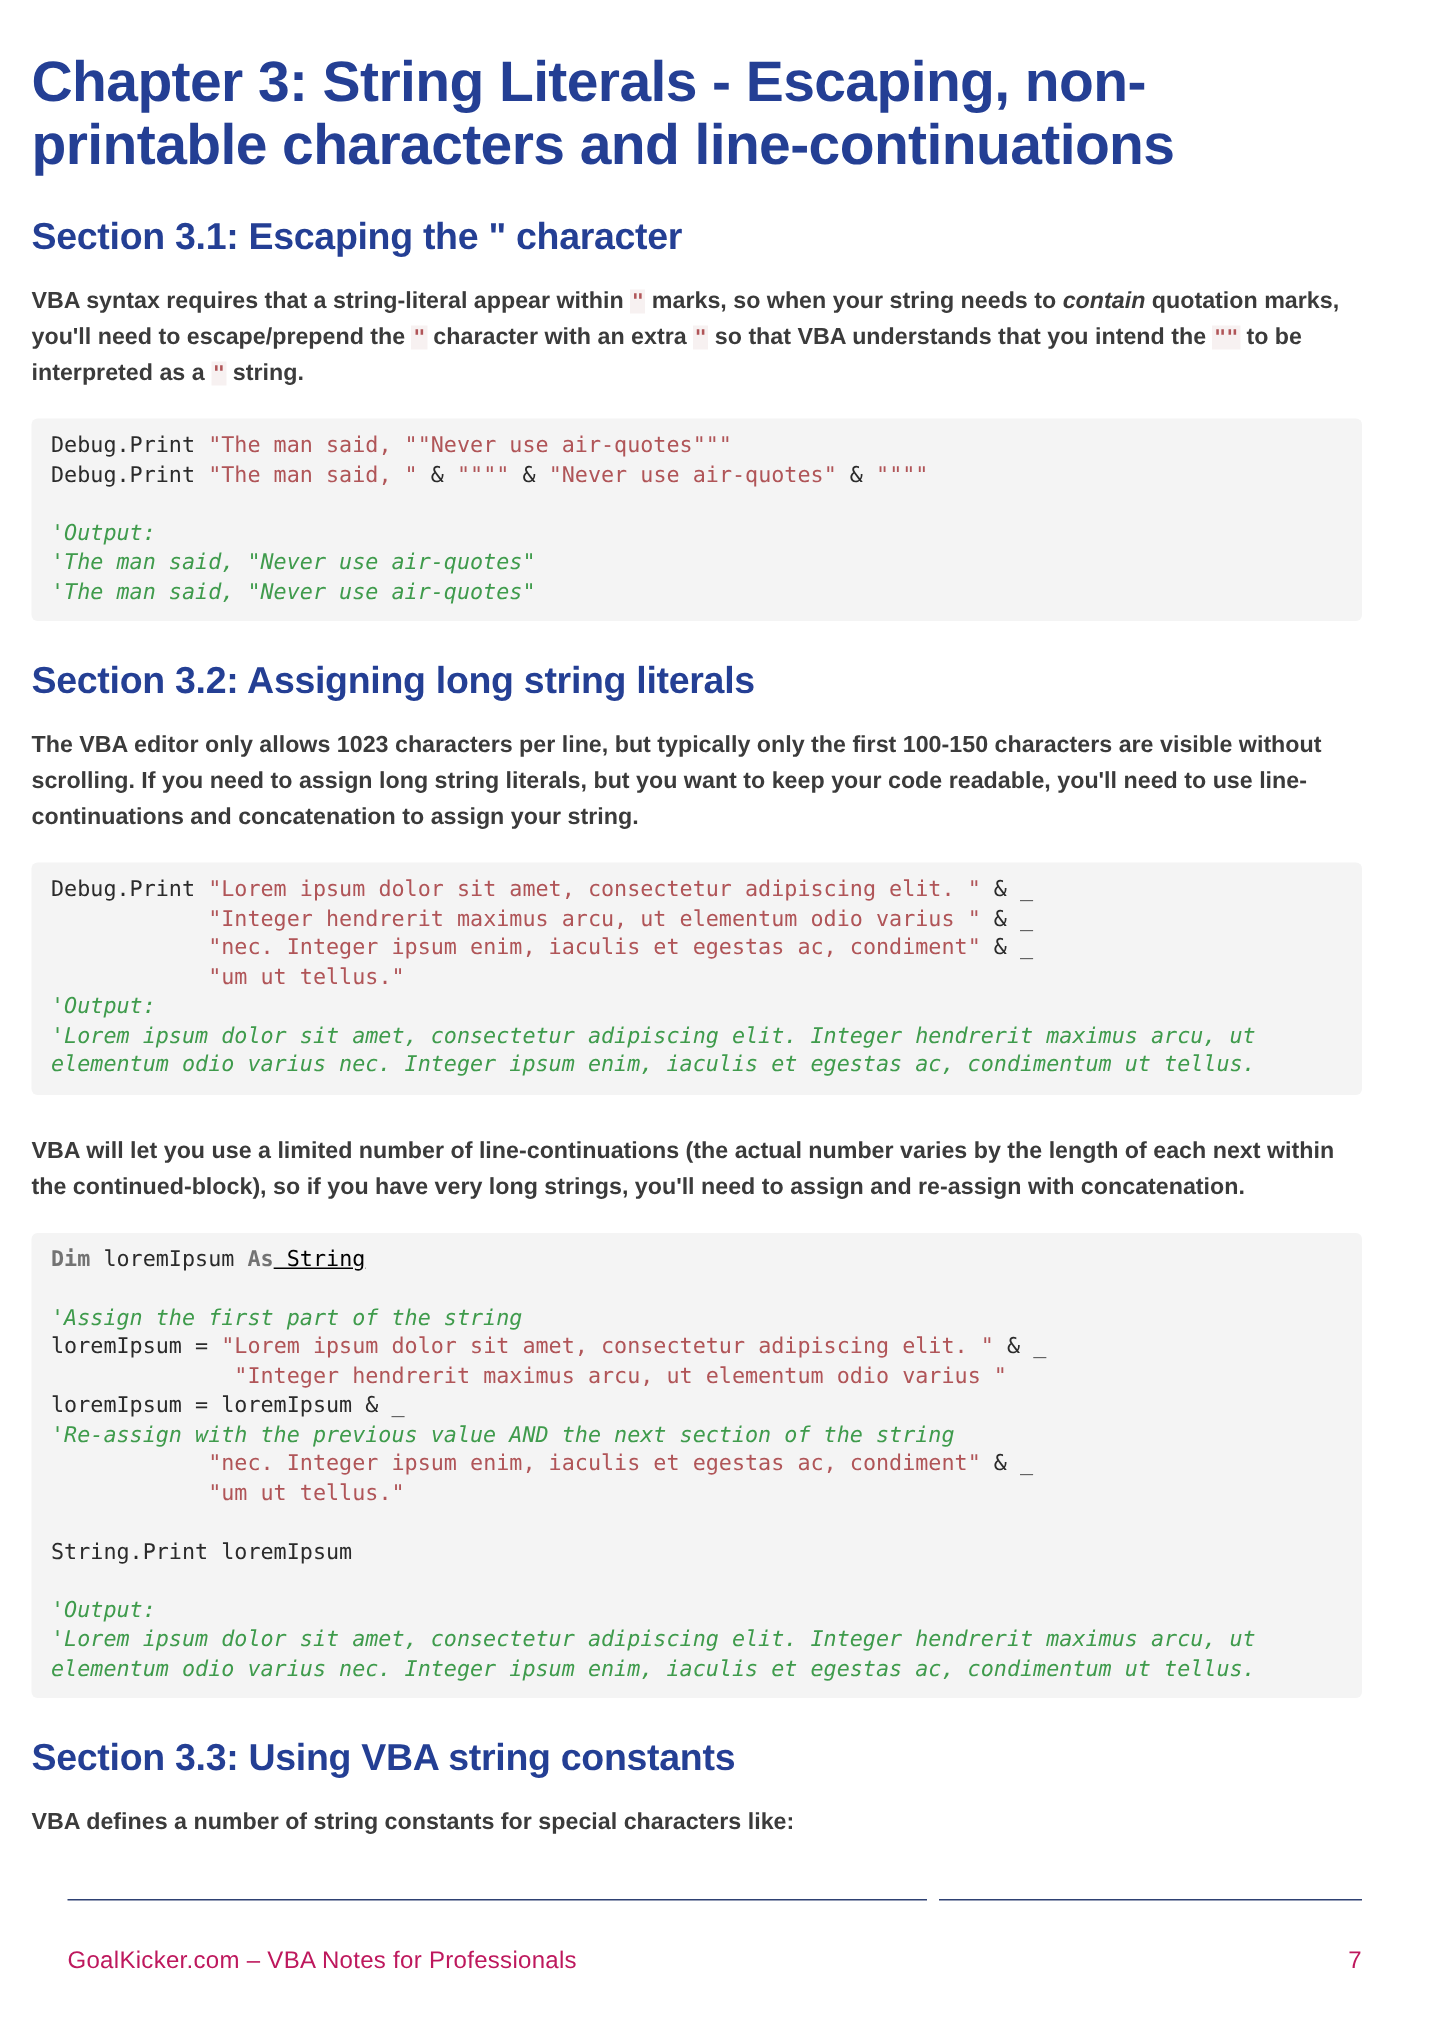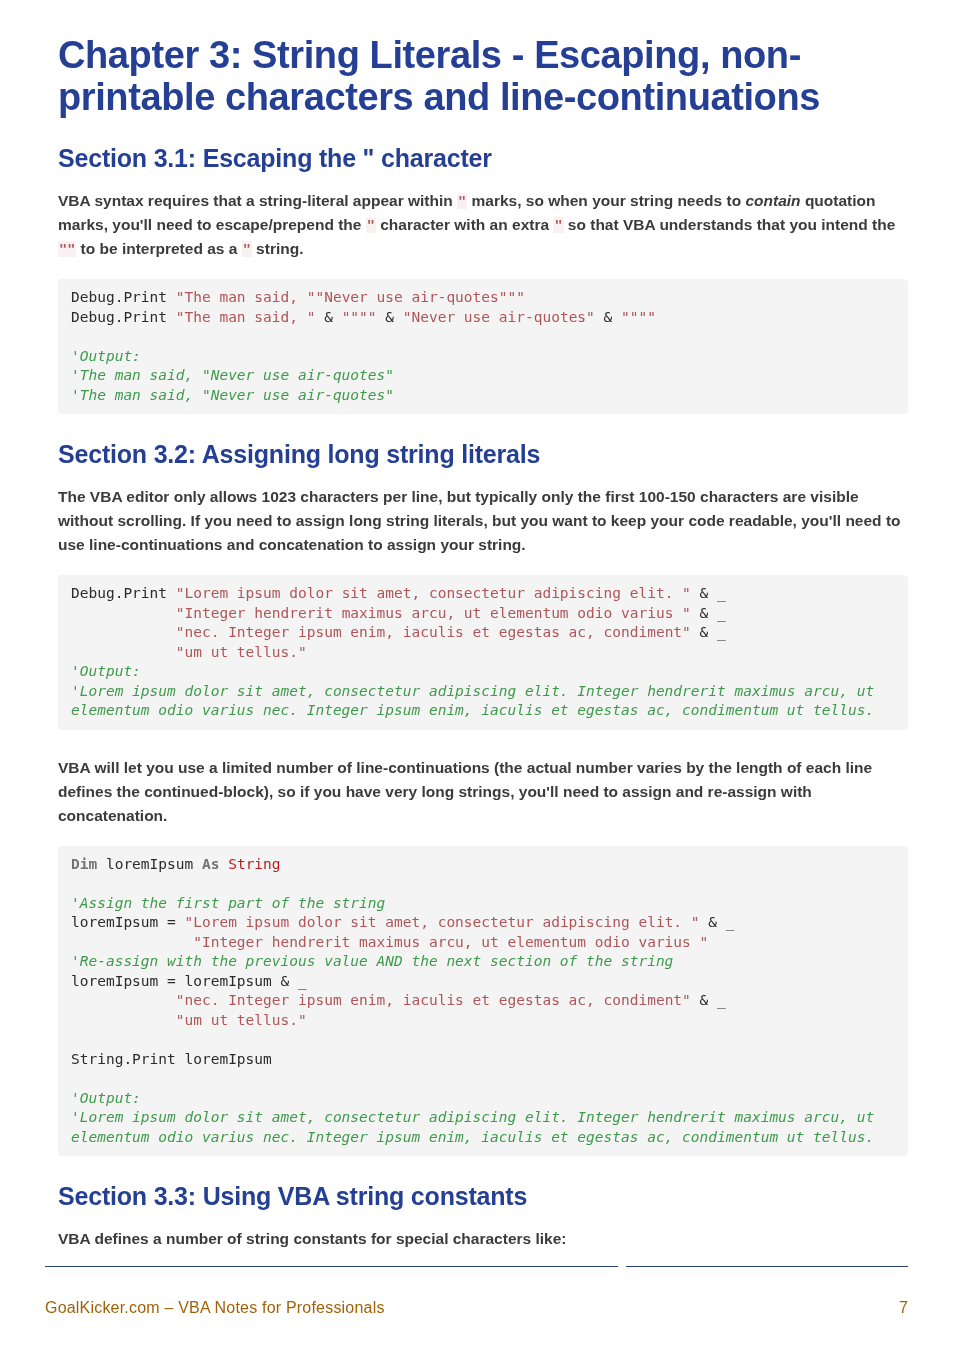--- a/index.html
+++ b/index.html
@@ -1,20 +1,20 @@
 <!DOCTYPE html>
 <html><head>
 <meta charset="utf-8">
 <style>
   html,body{margin:0;padding:0;background:#ffffff;}
   .page{
     position:relative;
     width:953px;height:1346px;
     box-sizing:border-box;
-    padding:26px 45px 0 58px;
+    padding:26px 45px 0 21px;
     background:#ffffff;
     font-family:"Liberation Sans",sans-serif;
     color:#3b3b3b;
     overflow:hidden;
   }
   .chapter-title{
     font-size:38px;
     line-height:1.11;
     font-weight:700;
     letter-spacing:-0.4px;
@@ -51,32 +51,32 @@
     font-family:"DejaVu Sans Mono",monospace;
     font-size:14.5px;
     line-height:19.5px;
     color:#2b2b2b;
   }
   .code-line{white-space:pre;min-height:19.5px;}
   .tok-pln{color:#2b2b2b;}
   .tok-com{color:#3f9b4c;font-style:italic;}
   .tok-str{color:#b05558;}
   .tok-kw{color:#737373;font-weight:bold;}
-  .tok-typ{color:#b91c1c;}
+  .tok-typ{color:#000000;text-decoration:underline;}
   .page-footer{
     position:absolute;
     left:45px;right:45px;bottom:29px;
   }
   .footer-rule{display:flex;align-items:center;margin-bottom:7px;}
   .footer-rule .seg{height:1.5px;background:#2e4173;}
   .footer-rule .seg-left{width:66.4%;margin-right:8px;}
   .footer-rule .seg-right{flex:1;}
   .footer-row{
     display:flex;justify-content:space-between;align-items:baseline;
-    font-size:16px;color:#a16207;letter-spacing:0.2px;margin-top:32px;
+    font-size:16px;color:#be185d;letter-spacing:0.2px;margin-top:32px;
   }
 </style>
 </head>
 <body>
 
 <div class="page">
   <h1 class="chapter-title">Chapter 3: String Literals - Escaping, non-printable characters and line-continuations</h1>
 
   <main id="sections">
       <h2 class="section-heading">Section 3.1: Escaping the " character</h2>
@@ -93,29 +93,29 @@
       <p class="body-text"><span>The VBA editor only allows 1023 characters per line, but typically only the first 100-150 characters are visible without scrolling. If you need to assign long string literals, but you want to keep your code readable, you'll need to use line-continuations and concatenation to assign your string.</span></p>
       <div class="code-block">
         <div class="code-line"><span class="tok-pln">Debug.Print </span><span class="tok-str">"Lorem ipsum dolor sit amet, consectetur adipiscing elit. "</span><span class="tok-pln"> &amp; _</span></div>
         <div class="code-line"><span class="tok-pln">            </span><span class="tok-str">"Integer hendrerit maximus arcu, ut elementum odio varius "</span><span class="tok-pln"> &amp; _</span></div>
         <div class="code-line"><span class="tok-pln">            </span><span class="tok-str">"nec. Integer ipsum enim, iaculis et egestas ac, condiment"</span><span class="tok-pln"> &amp; _</span></div>
         <div class="code-line"><span class="tok-pln">            </span><span class="tok-str">"um ut tellus."</span></div>
         <div class="code-line"><span class="tok-com">'Output:</span></div>
         <div class="code-line"><span class="tok-com">'Lorem ipsum dolor sit amet, consectetur adipiscing elit. Integer hendrerit maximus arcu, ut</span></div>
         <div class="code-line"><span class="tok-com">elementum odio varius nec. Integer ipsum enim, iaculis et egestas ac, condimentum ut tellus.</span></div>
       </div>
-      <p class="body-text"><span>VBA will let you use a limited number of line-continuations (the actual number varies by the length of each line defines the continued-block), so if you have very long strings, you'll need to assign and re-assign with concatenation.</span></p>
+      <p class="body-text"><span>VBA will let you use a limited number of line-continuations (the actual number varies by the length of each next within the continued-block), so if you have very long strings, you'll need to assign and re-assign with concatenation.</span></p>
       <div class="code-block">
         <div class="code-line"><span class="tok-kw">Dim</span><span class="tok-pln"> loremIpsum </span><span class="tok-kw">As</span><span class="tok-typ"> String</span></div>
         <div class="code-line">&nbsp;</div>
         <div class="code-line"><span class="tok-com">'Assign the first part of the string</span></div>
         <div class="code-line"><span class="tok-pln">loremIpsum = </span><span class="tok-str">"Lorem ipsum dolor sit amet, consectetur adipiscing elit. "</span><span class="tok-pln"> &amp; _</span></div>
         <div class="code-line"><span class="tok-pln">              </span><span class="tok-str">"Integer hendrerit maximus arcu, ut elementum odio varius "</span></div>
+        <div class="code-line"><span class="tok-pln">loremIpsum = loremIpsum &amp; _</span></div>
         <div class="code-line"><span class="tok-com">'Re-assign with the previous value AND the next section of the string</span></div>
-        <div class="code-line"><span class="tok-pln">loremIpsum = loremIpsum &amp; _</span></div>
         <div class="code-line"><span class="tok-pln">            </span><span class="tok-str">"nec. Integer ipsum enim, iaculis et egestas ac, condiment"</span><span class="tok-pln"> &amp; _</span></div>
         <div class="code-line"><span class="tok-pln">            </span><span class="tok-str">"um ut tellus."</span></div>
         <div class="code-line">&nbsp;</div>
         <div class="code-line"><span class="tok-pln">String.Print loremIpsum</span></div>
         <div class="code-line">&nbsp;</div>
         <div class="code-line"><span class="tok-com">'Output:</span></div>
         <div class="code-line"><span class="tok-com">'Lorem ipsum dolor sit amet, consectetur adipiscing elit. Integer hendrerit maximus arcu, ut</span></div>
         <div class="code-line"><span class="tok-com">elementum odio varius nec. Integer ipsum enim, iaculis et egestas ac, condimentum ut tellus.</span></div>
       </div>
       <h2 class="section-heading">Section 3.3: Using VBA string constants</h2>

